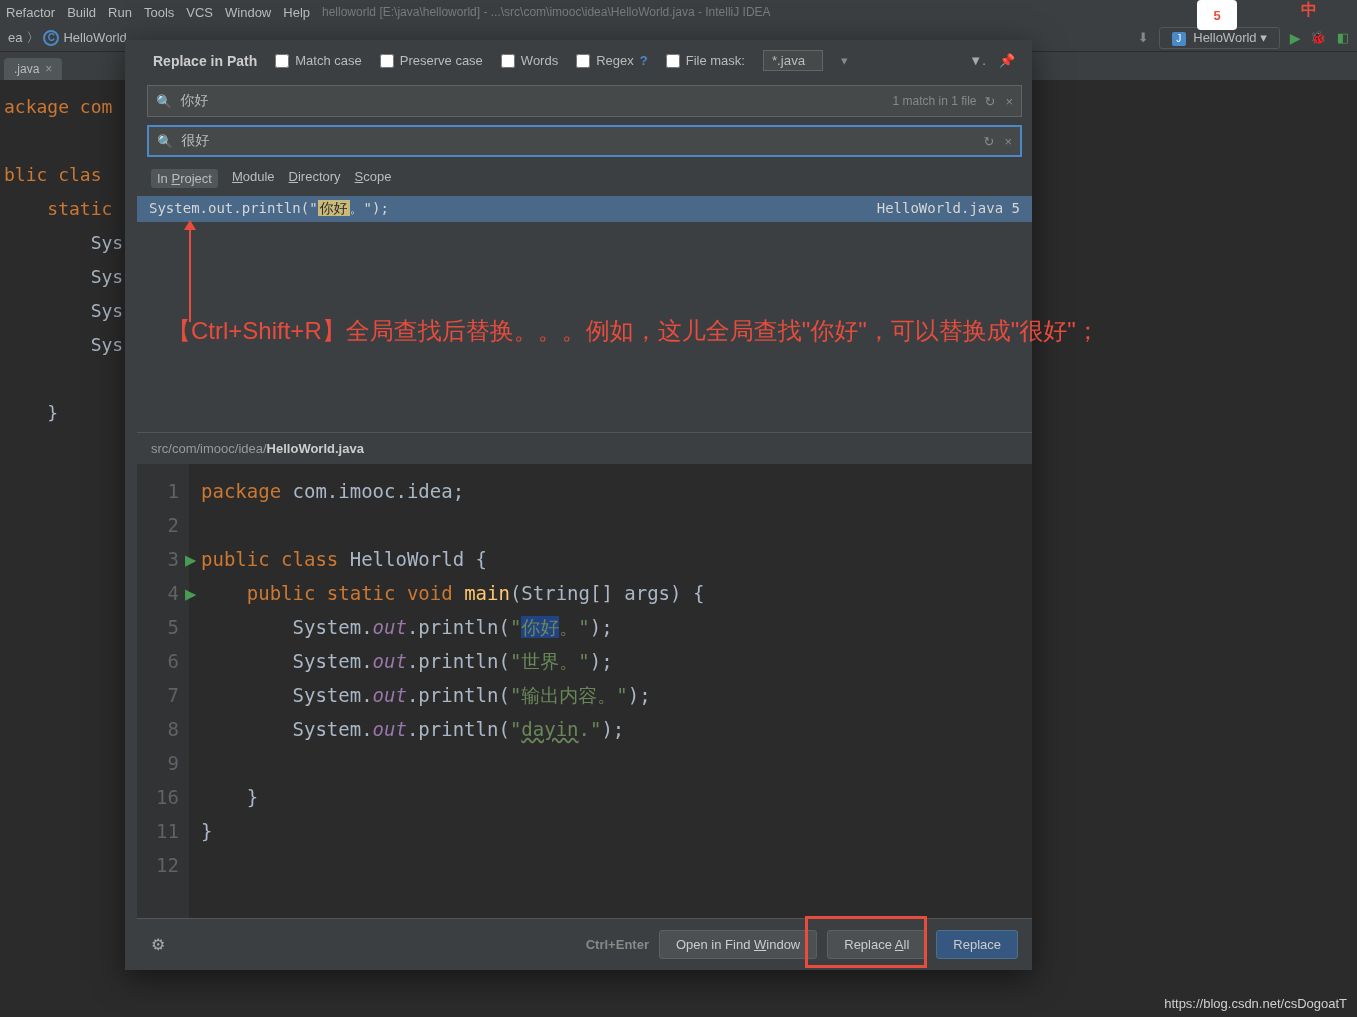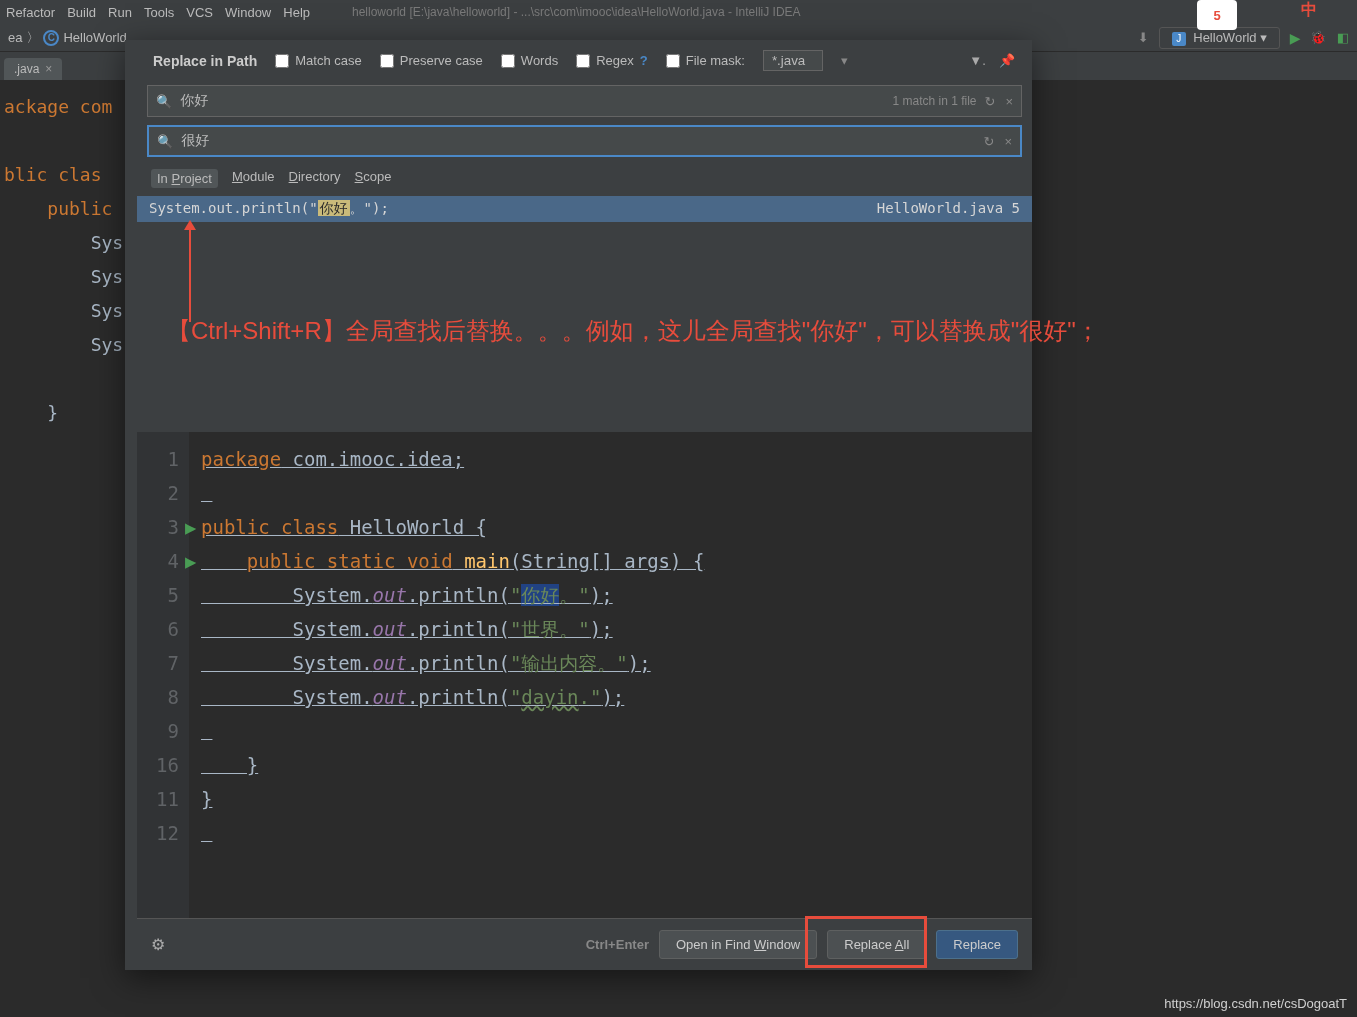--- a/index.html
+++ b/index.html
@@ -18,21 +18,20 @@
   display: flex;
   align-items: center;
   padding: 0 6px;
   gap: 12px;
   color: #bbb;
   font-size: 13px;
 }
 .menubar span { cursor: default; }
 .titlepath {
   color: #7a7a7a;
-  margin-left: 30px;
   font-size: 12px;
 }
 .breadcrumb-row {
   height: 28px;
   background: #3c3f41;
   display: flex;
   align-items: center;
   justify-content: space-between;
   padding: 0 8px;
   border-bottom: 1px solid #2b2b2b;
@@ -204,21 +203,20 @@
   color: #606366;
   text-align: right;
   padding: 10px 10px 0 0;
   line-height: 34px;
 }
 .gutter .play { color: #499c54; position: absolute; margin-left: 6px; }
 .code {
   padding: 10px 0 0 12px;
   line-height: 34px;
   color: #a9b7c6;
-  text-decoration: underline;
 }
 .code .kw { color: #cc7832; }
 .code .fn { color: #ffc66d; }
 .code .field { color: #9876aa; font-style: italic; }
 .code .str { color: #6a8759; }
 .code .hl { background: #214283; }
 .code .hl2 { color: #6a8759; text-decoration: underline wavy #6a8759; }
 .code .line { white-space: pre; }
 .dlg-footer {
   height: 52px;
@@ -336,21 +334,21 @@
   <div class="tab">
     <span>.java</span>
     <span class="x">×</span>
   </div>
 </div>
 
 <div class="editor-bg" id="bg-editor">
     <div class="line"><span class="kw">ackage com</span></div>
     <div class="line"> </div>
     <div class="line"><span class="kw">blic clas</span></div>
-    <div class="line"><span class="kw">    public </span></div>
+    <div class="line"><span class="kw">    static </span></div>
     <div class="line">        Sys</div>
     <div class="line">        Sys</div>
     <div class="line">        Sys</div>
     <div class="line">        Sys</div>
     <div class="line"> </div>
     <div class="line">    }</div>
   </div>
 
 <div class="corner-badge">5</div>
 <div class="lang-badge">中</div>
@@ -418,20 +416,23 @@
       <span>System.out.println("</span><span class="hl">你好</span><span>。");</span>
     </span>
     <span>HelloWorld.java 5</span>
   </div>
 
   <div class="annotation-area">
     <div class="arrow-line"></div>
     <div class="annotation">【Ctrl+Shift+R】全局查找后替换。。。例如，这儿全局查找"你好"，可以替换成"很好"；</div>
   </div>
 
+  <div class="filepath-row">
+    <span>src/com/imooc/idea/</span><b>HelloWorld.java</b>
+  </div>
 
   <div class="preview">
     <div class="gutter" id="gutter">
         <div>1</div>
         <div>2</div>
         <div>3<span class="play">▶</span></div>
         <div>4<span class="play">▶</span></div>
         <div>5</div>
         <div>6</div>
         <div>7</div>

